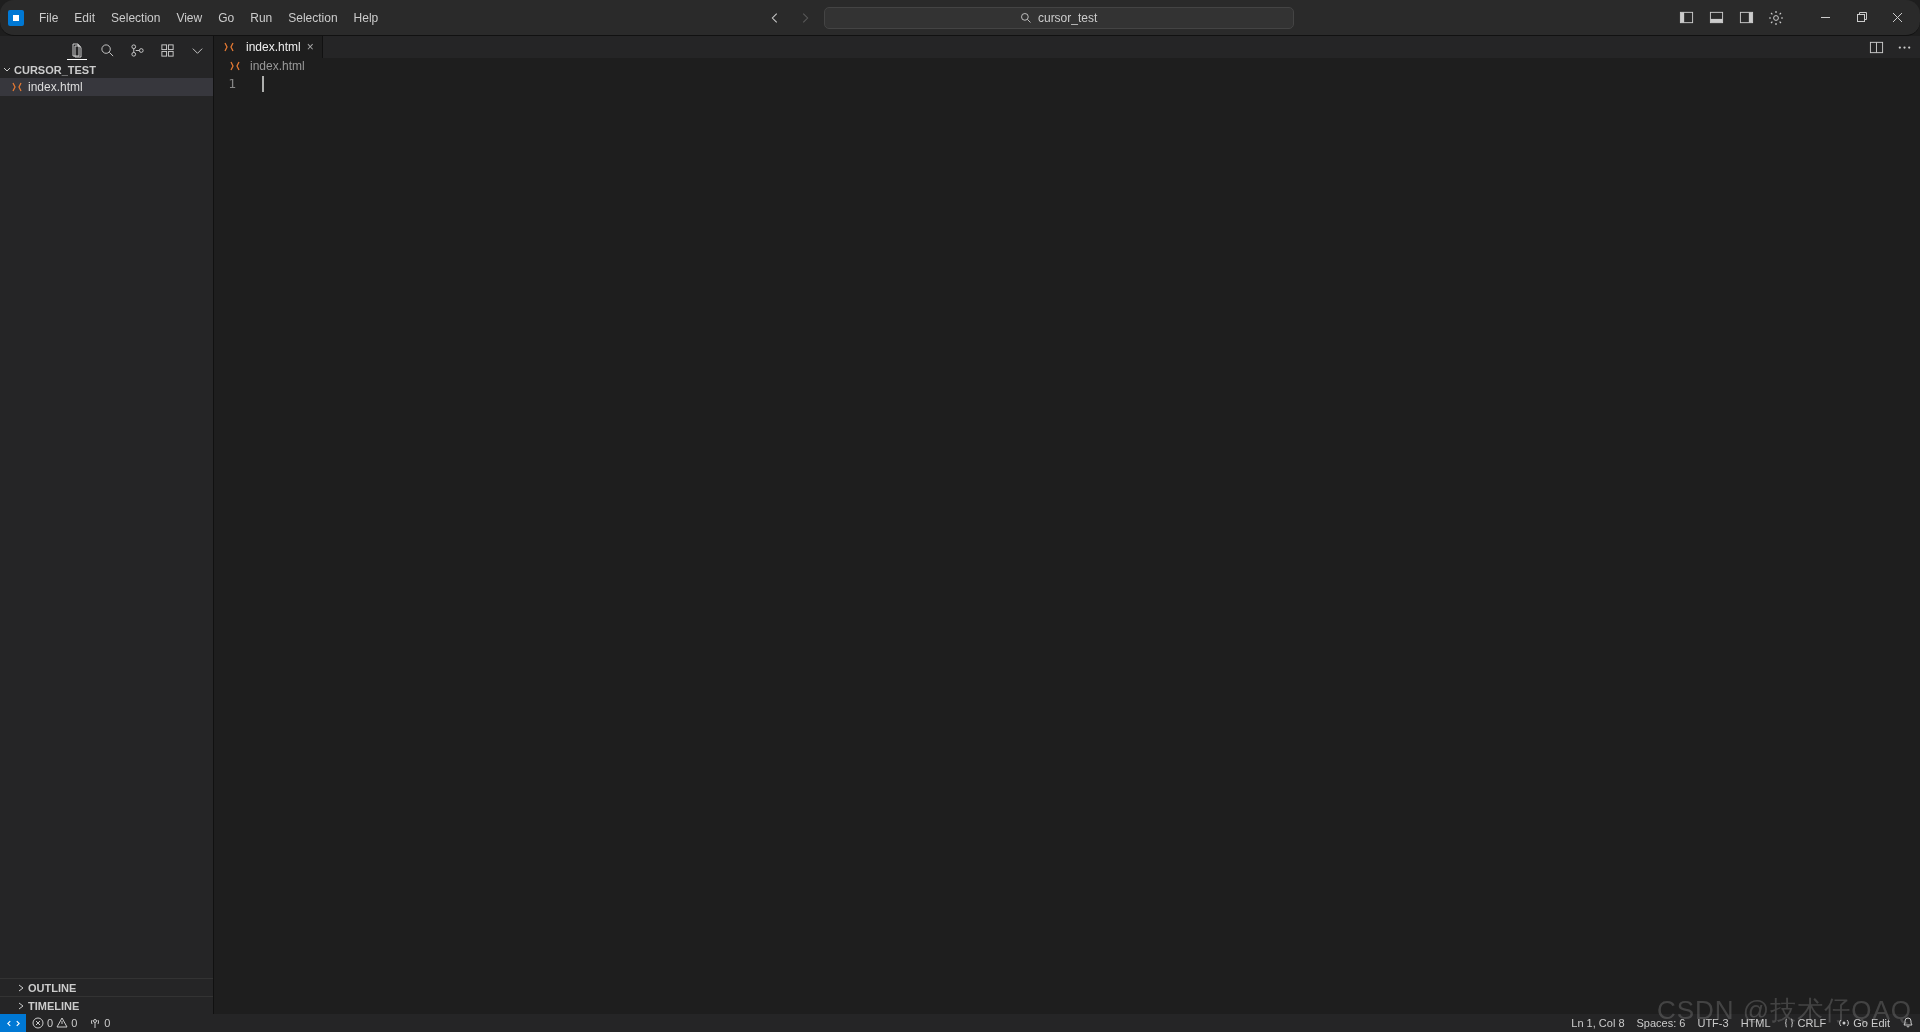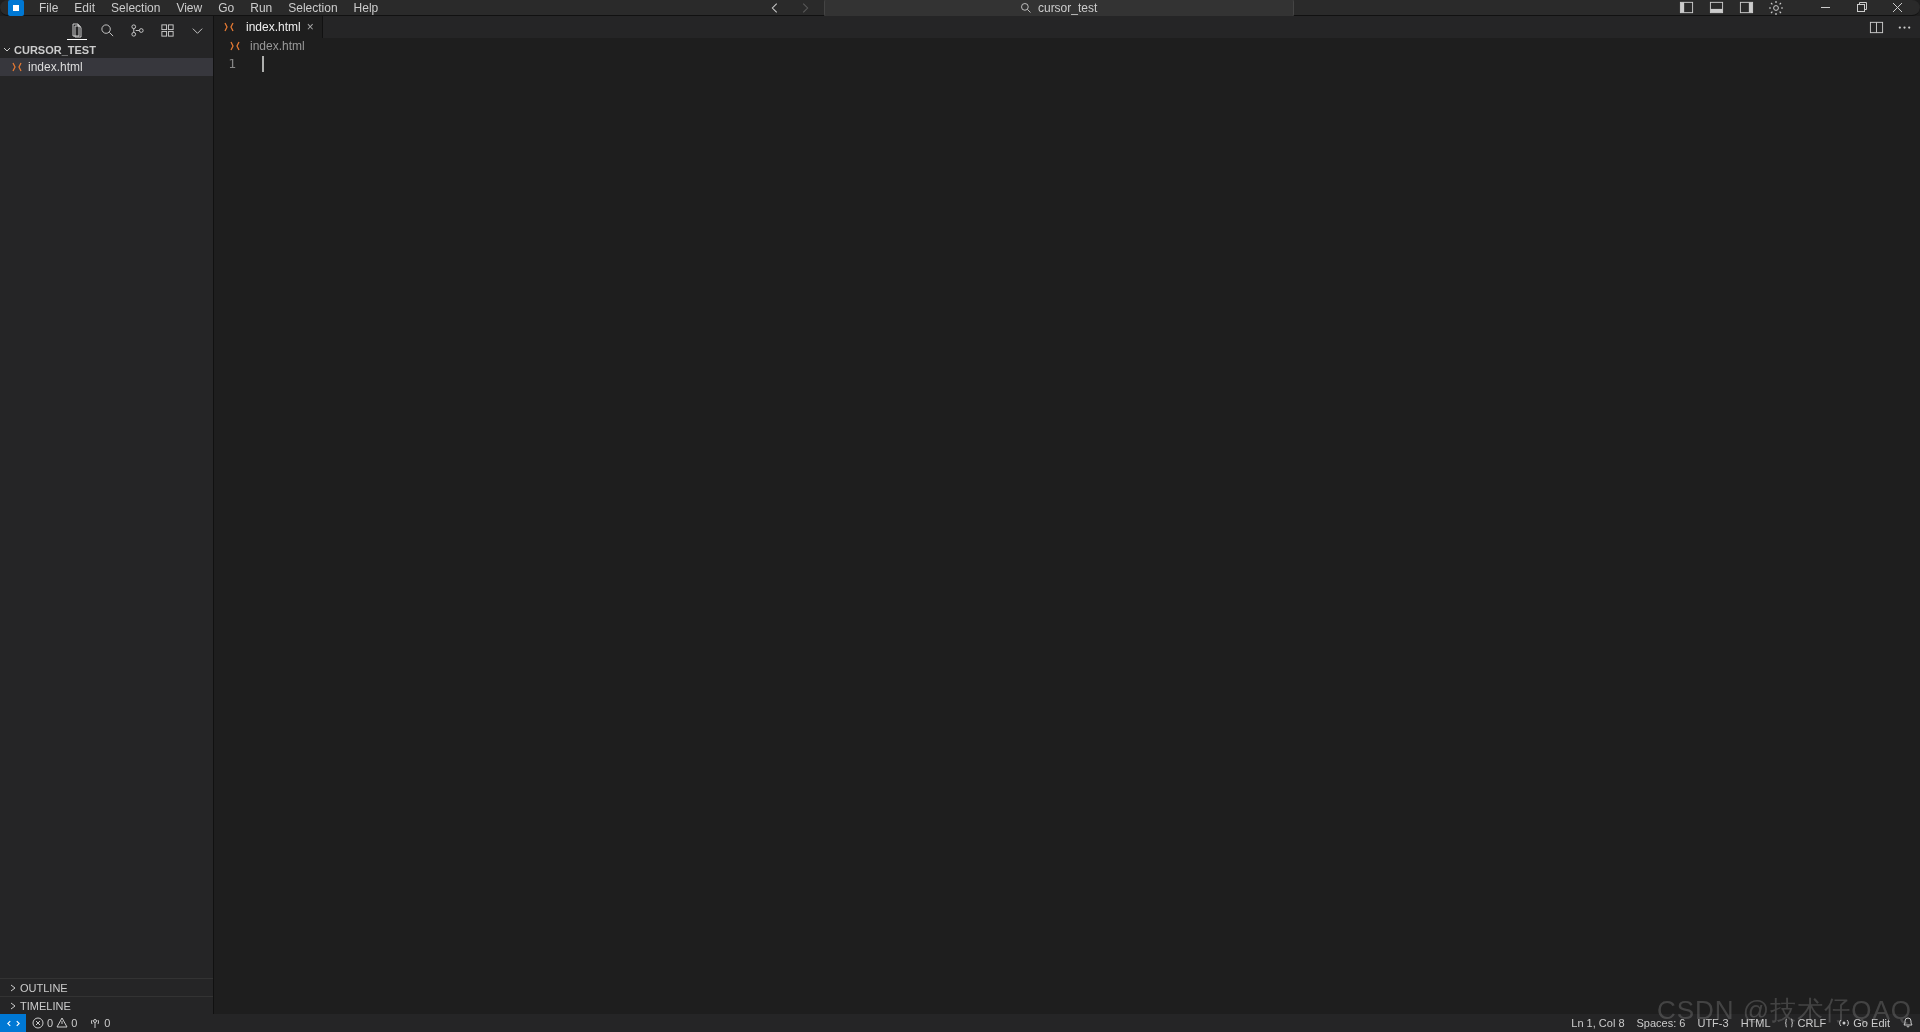--- a/index.html
+++ b/index.html
@@ -6,21 +6,21 @@
 html, body { width: 100%; height: 100%; overflow: hidden; }
 body {
   font-family: "Segoe UI", Tahoma, sans-serif;
   font-size: 12px;
   background: #1e1e1e;
   color: #cccccc;
   display: flex;
   flex-direction: column;
 }
 .titlebar {
-  height: 16px;
+  height: 36px;
   background: #2a2a2a;
   display: flex;
   align-items: center;
   padding: 0 6px;
   gap: 2px;
   border-bottom: 1px solid #111;
   border-radius: 14px;
 }
 .app-icon {
   width: 16px; height: 16px;
@@ -105,22 +105,22 @@
 }
 .file-icon {
   width: 14px; height: 14px; margin-right: 4px;
   display: flex; align-items: center; justify-content: center;
   color: #e37933; font-size: 10px;
 }
 .sb-spacer { flex: 1; }
 .sb-collapsed {
   height: 18px;
   display: flex; align-items: center;
-  padding-left: 8px;
-  font-size: 11px; font-weight: normal;
+  padding-left: 16px;
+  font-size: 11px; font-weight: bold;
   color: #ccc; cursor: pointer;
   border-top: 1px solid #333;
 }
 .editor-area { flex: 1; display: flex; flex-direction: column; background: #1e1e1e; }
 .tabbar {
   height: 22px;
   background: #252526;
   display: flex; align-items: stretch;
 }
 .tab {

